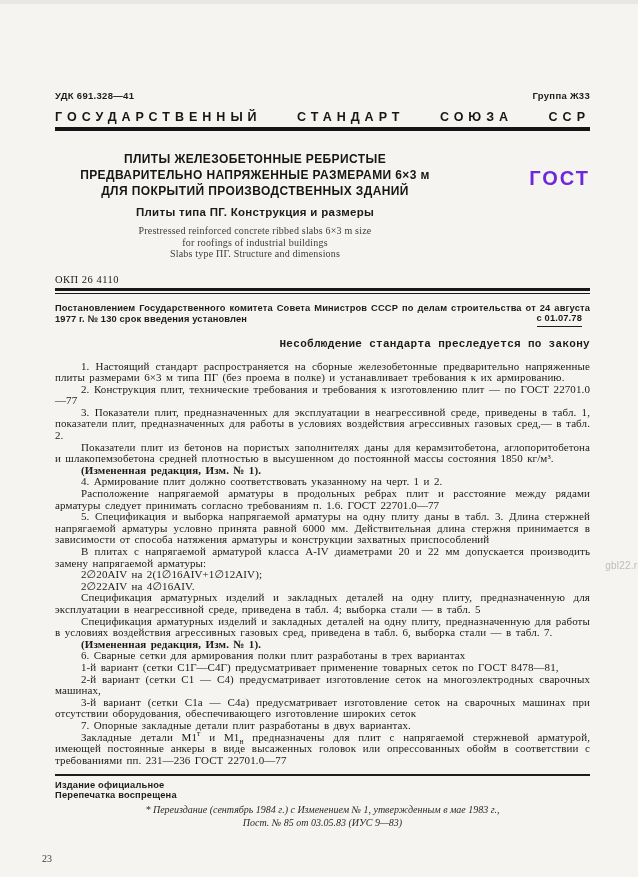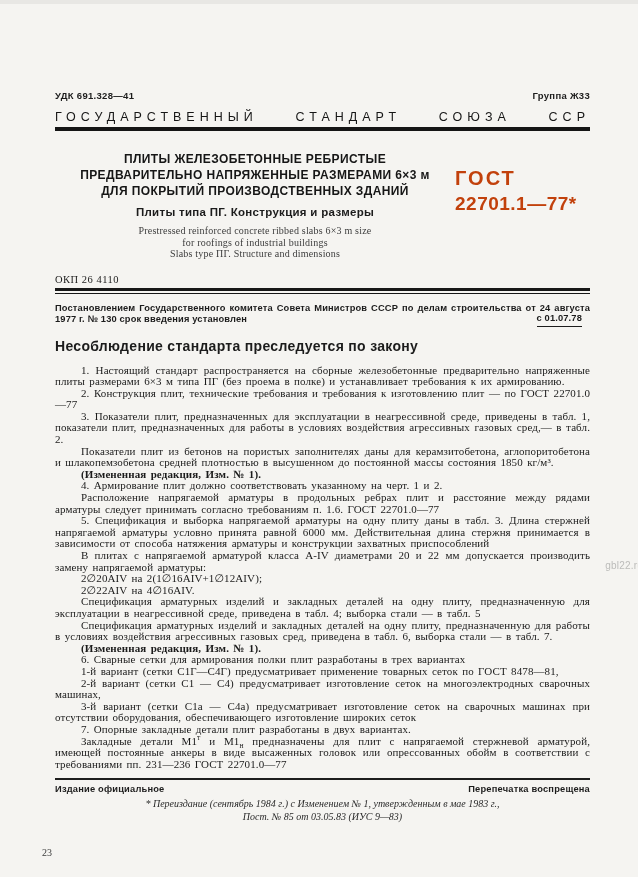--- a/index.html
+++ b/index.html
@@ -20,21 +20,21 @@
   }
   
   .meta-row{
     display:flex;justify-content:space-between;align-items:baseline;
     font-family:"Liberation Sans", sans-serif;
     font-weight:bold;font-size:9.5px;letter-spacing:.3px;
   }
   .banner{
     margin-top:9px;
     font-family:"Liberation Sans", sans-serif;
-    font-weight:normal;font-size:12.5px;
+    font-weight:bold;font-size:12.5px;
     letter-spacing:5px;word-spacing:14px;
     white-space:nowrap;
     text-align:justify;text-align-last:justify;
     color:#161616;
   }
   .rule-heavy{height:4px;background:#151515;margin-top:3px;}
   
   .title-area{display:flex;margin-top:20px;}
   .title-left{width:400px;text-align:center;}
   .title-ru{
@@ -46,59 +46,59 @@
     margin-top:7px;
     font-family:"Liberation Sans", sans-serif;
     font-weight:bold;font-size:11.5px;letter-spacing:.3px;
   }
   .title-en{
     margin-top:7px;
     font-size:10px;line-height:11.5px;color:#3c3c3c;
     letter-spacing:.2px;
   }
   .title-right{
-    flex:1;text-align:left;
+    flex:1;text-align:right;
     font-family:"Liberation Sans", sans-serif;
-    font-weight:bold;color:#c2410c;
+    font-weight:bold;color:#6d28d9;
     padding-top:16px;
   }
   .gost-label{font-size:20px;letter-spacing:2px;line-height:22px;}
   .gost-number{font-size:19px;letter-spacing:.5px;line-height:30px;white-space:nowrap;}
   
   .okp{margin-top:14px;font-size:10.5px;letter-spacing:.5px;}
   .rule-double{margin-top:3px;height:6px;border-top:3px solid #171717;border-bottom:1.5px solid #171717;box-sizing:border-box;}
   .decree{position:relative;margin-top:9px;
     font-family:"Liberation Sans", sans-serif;
     font-weight:bold;font-size:9.3px;line-height:11.5px;
     text-align:justify;letter-spacing:.15px;
   }
   .decree-text{display:block;margin:0;padding-right:0;}
   .decree-date{
     position:absolute;right:8px;bottom:-1px;
     border-bottom:1px solid #1c1c1c;padding-bottom:1px;
     white-space:nowrap;
   }
   .law-notice{
-    margin-top:12px;text-align:left;
-    font-family:Liberation Sans, sans-serif;
-    font-weight:bold;font-size:14px;letter-spacing:.3px;
+    margin-top:12px;text-align:right;
+    font-family:Liberation Mono, monospace;
+    font-weight:bold;font-size:11px;letter-spacing:.3px;
   }
   
   .body-text{margin-top:11px;font-size:11px;line-height:11.6px;letter-spacing:.1px;word-spacing:1.5px;color:#1b1b1b;}
   .body-text p{margin:0;text-align:justify;text-indent:26px;}
   .body-text p.nojust{text-align:left;}
   .body-text p.bold{font-weight:bold;}
   sup.m1{vertical-align:super;font-size:7.5px;line-height:0;}
   sub.m1{vertical-align:sub;font-size:7.5px;line-height:0;}
   
   .rule-footer{margin-top:8px;height:2px;background:#1d1d1d;}
   .footer-row{
     display:flex;justify-content:space-between;margin-top:4px;
     font-family:"Liberation Sans", sans-serif;
-    font-weight:bold;font-size:9.3px;letter-spacing:.2px;
+    font-weight:bold;font-size:9.3px;letter-spacing:.2px;flex-direction:column;
   }
   .footnote{margin-top:4px;text-align:center;font-style:italic;font-size:10px;line-height:12.5px;color:#2a2a2a;}
   .page-number{margin-top:24px;margin-left:-13px;font-size:10px;color:#3a3a3a;}
   .watermark{
     position:absolute;right:-5px;top:556px;
     font-family:"Liberation Sans", sans-serif;
     font-size:10px;color:#bcbcba;letter-spacing:.2px;
   }
 </style>
 </head>
@@ -121,21 +121,20 @@
       <div class="title-ru">ДЛЯ ПОКРЫТИЙ ПРОИЗВОДСТВЕННЫХ ЗДАНИЙ</div>
       <div class="title-sub">Плиты типа ПГ. Конструкция и размеры</div>
       <div class="title-en">
         <div>Prestressed reinforced concrete ribbed slabs 6×3 m size</div>
         <div>for roofings of industrial buildings</div>
         <div>Slabs type ПГ. Structure and dimensions</div>
       </div>
     </div>
     <div class="title-right">
       <div class="gost-label">ГОСТ</div>
-      <div class="gost-number">22701.1—77*</div>
     </div>
   </div>
 
   <div class="okp">ОКП 26 4110</div>
   <div class="rule-double"></div>
 
   <div class="decree">
     <span class="decree-text">Постановлением Государственного комитета Совета Министров СССР по делам строительства от 24 августа 1977 г. № 130 срок введения установлен</span>
     <span class="decree-date">с 01.07.78</span>
   </div>

